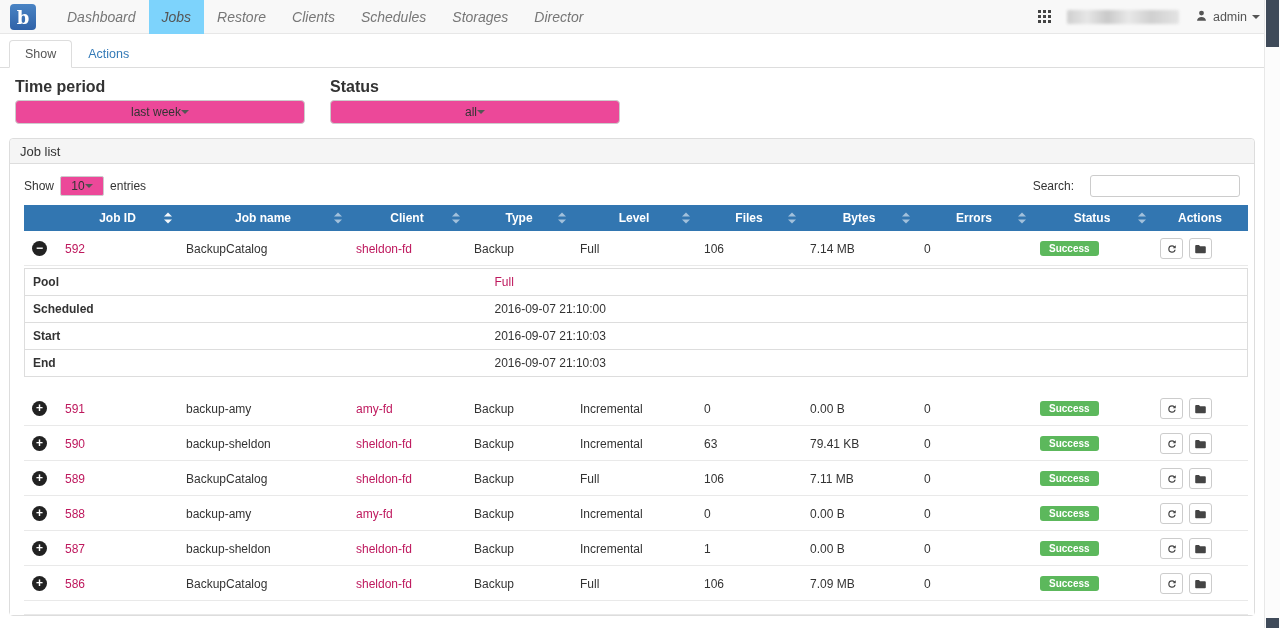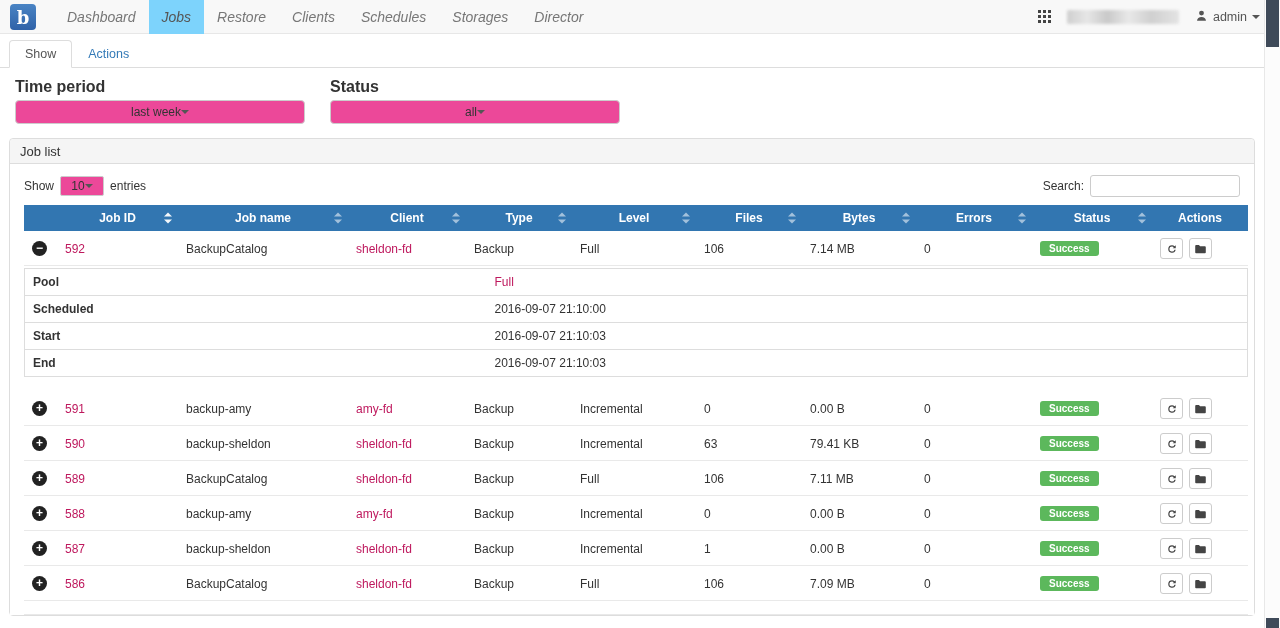--- a/index.html
+++ b/index.html
@@ -45,21 +45,21 @@
   .panel { margin:14px 9px 0 9px; border:1px solid #ddd; border-radius:4px; }
   .panel-heading { background:#f5f5f5; border-bottom:1px solid #ddd; border-radius:4px 4px 0 0;
                    padding:5px 10px; font-size:13px; height:25px; }
   .panel-body { padding:10px 14px 0 14px; background:#fff; }
 
   
   .table-controls { display:flex; justify-content:space-between; align-items:center;
                     margin-bottom:8px; font-size:12px; height:23px; }
   .length { display:flex; align-items:center; gap:6px; }
   .selectbox.small { width:44px; height:20px; border-radius:2px; padding:0 5px; }
-  .search-wrap { display:flex; align-items:center; gap:6px; }
+  .search-wrap { display:flex; align-items:center; gap:16px; }
   .search-wrap input { width:150px; height:22px; border:1px solid #ccc; border-radius:3px;
                        padding:0 6px; font-size:12px; font-family:inherit; }
 
   
   table.jobs { width:100%; border-collapse:collapse; table-layout:fixed; }
   table.jobs th { background:#3276b1; color:#fff; font-size:12px; font-weight:bold;
                   text-align:center; padding:6px 8px; position:relative; cursor:pointer; }
   table.jobs td { font-size:12px; padding:7px 8px 6px 8px; border-bottom:1px solid #e9e9e9;
                   vertical-align:middle; overflow:hidden; white-space:nowrap; }
   .sort { position:absolute; right:6px; top:50%; transform:translateY(-50%); width:8px; height:11px; }

